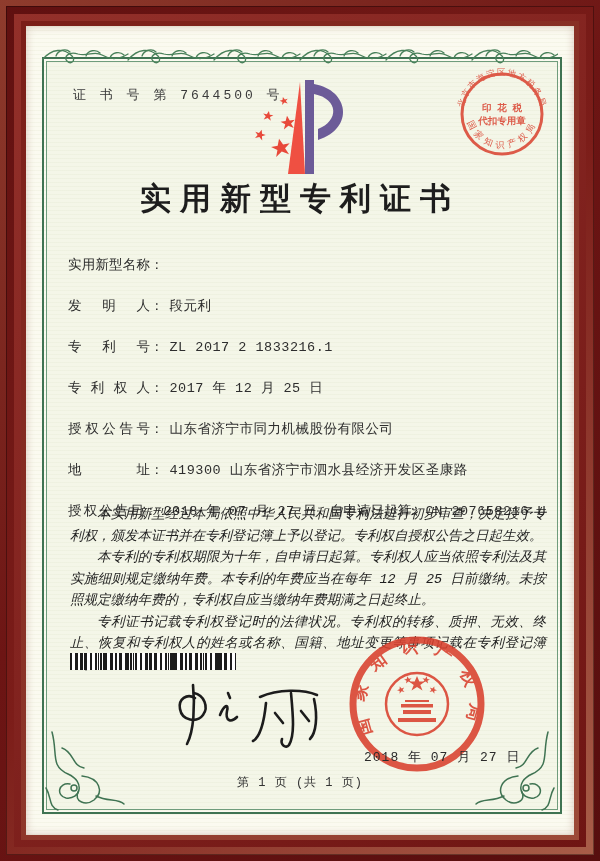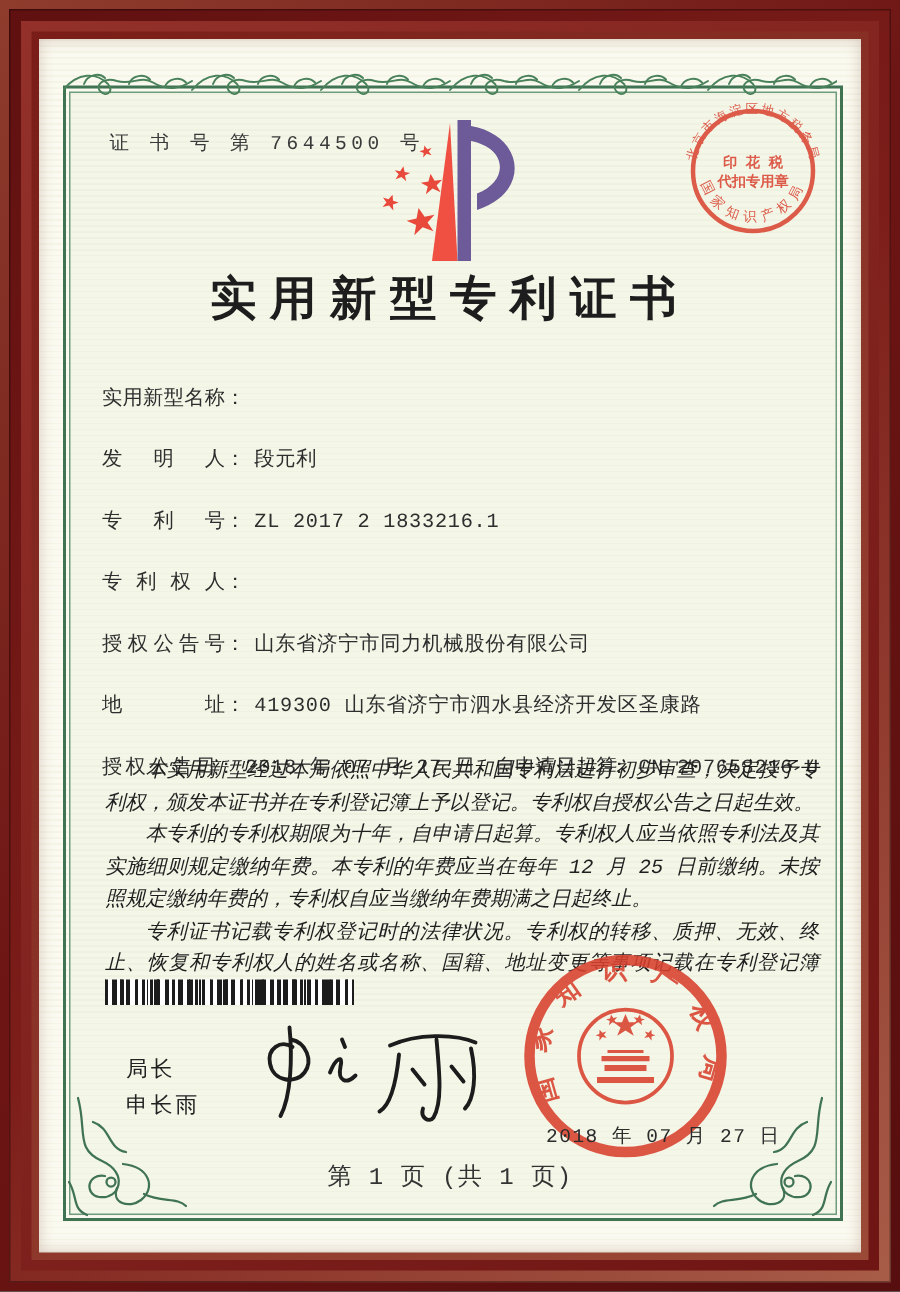--- a/index.html
+++ b/index.html
@@ -37,21 +37,21 @@
   .body-text p{margin:0;text-indent:2em;}
   .barcode{position:absolute;left:44px;top:627px;width:166px;height:17px;background:#fff;
            background-image:
              repeating-linear-gradient(90deg,#1c1c1c 0 2px,transparent 2px 5px),
              repeating-linear-gradient(90deg,#1c1c1c 0 1px,transparent 1px 7px),
              repeating-linear-gradient(90deg,transparent 0 10px,#1c1c1c 10px 13px,transparent 13px 23px);}
   .sig-block{position:absolute;left:58px;top:676px;font-size:14.5px;color:#222;line-height:24px;letter-spacing:2px;}
   .signature{position:absolute;left:139px;top:652px;}
   .office-seal{position:absolute;left:319px;top:606px;opacity:.88;}
   .seal-date{position:absolute;left:338px;top:722px;font-size:13px;color:#2b2b2b;letter-spacing:1px;}
-  .footer{position:absolute;left:0;top:748px;width:100%;text-align:center;font-size:16px;color:#333;letter-spacing:1px;}
+  .footer{position:absolute;left:0;top:748px;width:100%;text-align:center;font-size:12px;color:#333;letter-spacing:1px;}
 </style>
 </head>
 <body>
 
 <div class="stage">
   <div class="f-outer"></div>
   <div class="f-mid"></div>
   <div class="f-inner"></div>
   <div class="f-lip"></div>
 
@@ -146,20 +146,21 @@
           <span class="fvalue">段元利</span>
       </div>
       <div class="frow">
         <span class="flabel">专利号</span>
           <span class="colon">：</span>
           <span class="fvalue">ZL 2017 2 1833216.1</span>
       </div>
       <div class="frow">
         <span class="flabel">专利权人</span>
           <span class="colon">：</span>
+          <span class="fvalue">2017 年 12 月 25 日</span>
       </div>
       <div class="frow">
         <span class="flabel">授权公告号</span>
           <span class="colon">：</span>
           <span class="fvalue">山东省济宁市同力机械股份有限公司</span>
       </div>
       <div class="frow">
         <span class="flabel">地址</span>
           <span class="colon">：</span>
           <span class="fvalue">419300 山东省济宁市泗水县经济开发区圣康路</span>
@@ -179,24 +180,20 @@
     </div>
 
     <div class="body-text">
       <p>本实用新型经过本局依照中华人民共和国专利法进行初步审查，决定授予专利权，颁发本证书并在专利登记簿上予以登记。专利权自授权公告之日起生效。</p>
       <p>本专利的专利权期限为十年，自申请日起算。专利权人应当依照专利法及其实施细则规定缴纳年费。本专利的年费应当在每年 12 月 25 日前缴纳。未按照规定缴纳年费的，专利权自应当缴纳年费期满之日起终止。</p>
       <p>专利证书记载专利权登记时的法律状况。专利权的转移、质押、无效、终止、恢复和专利权人的姓名或名称、国籍、地址变更等事项记载在专利登记簿上。</p>
     </div>
 
     <div class="barcode"></div>
 
-    <div class="sig-block">
-      <div>局长</div>
-      <div>申长雨</div>
-    </div>
 
     <svg class="signature" width="185" height="75" viewBox="0 0 185 75">
       <g stroke="#1c1c1c" stroke-width="2.6" fill="none" stroke-linecap="round">
         <path d="M30,20 C22,15 13,21 15,31 C17,43 32,45 38,37 C44,29 39,17 29,15"></path>
         <path d="M28,7 C30,27 29,53 22,66"></path>
         <path d="M55,37 C59,27 64,25 62,33 C60,43 66,45 72,39"></path>
         <path d="M63,15 l2,5"></path>
         <path d="M95,19 C113,11 138,11 152,17"></path>
         <path d="M101,25 C99,45 95,59 88,63"></path>
         <path d="M126,15 C128,37 130,57 124,67 C121,71 115,67 117,61"></path>

